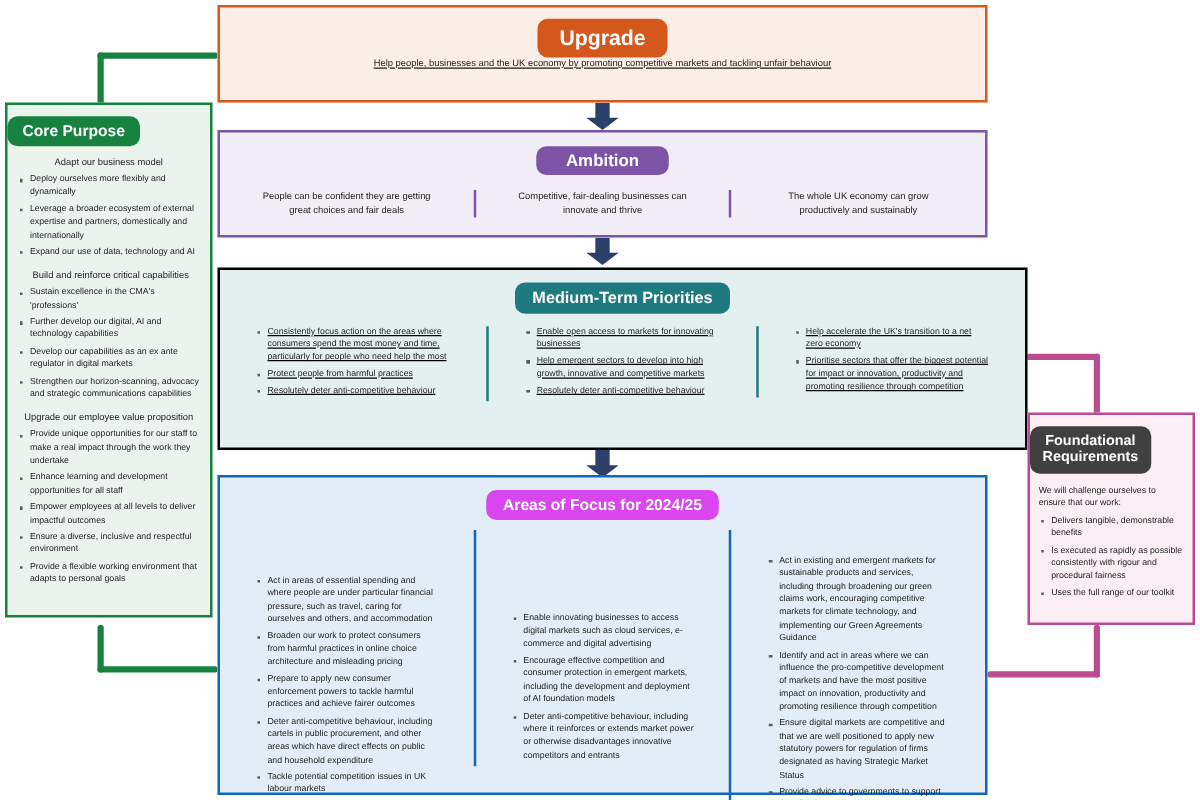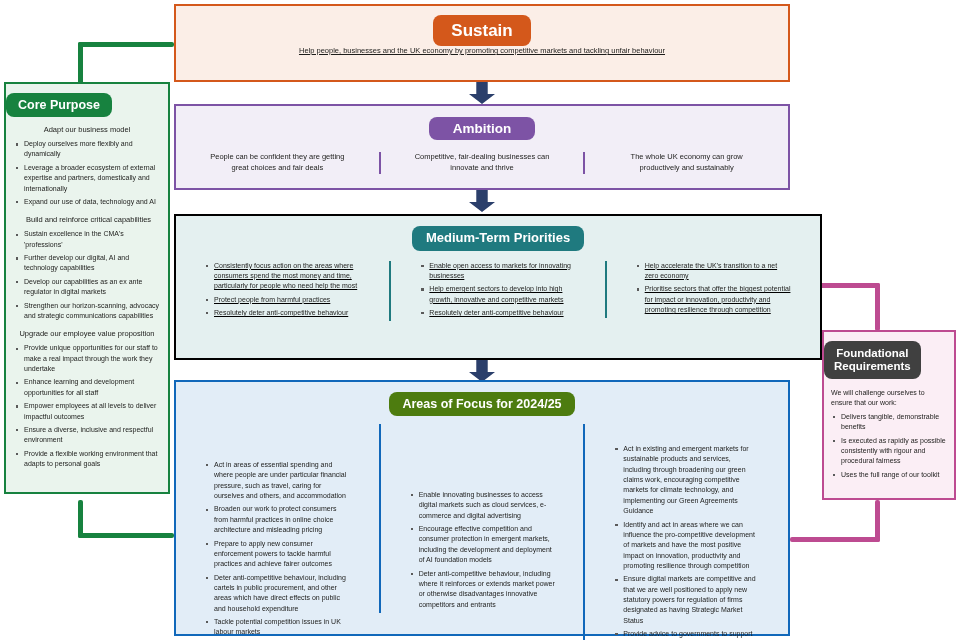--- a/index.html
+++ b/index.html
@@ -31,21 +31,21 @@
   #ambition .pill{background:#7d53a5;font-size:13.5px;padding:4px 24px;margin-top:11px;}
 
   
   #medium{left:174px;top:214px;width:648px;height:146px;
           background:#e4f0f0;border:2px solid #000000;text-decoration:underline;}
   #medium .pill{background:#1f7a7f;font-size:13px;padding:5px 14px;margin-top:10px;}
 
   
   #areas{left:174px;top:380px;width:616px;height:256px;
          background:#e2edf7;border:2px solid #1168ba;}
-  #areas .pill{background:#4d7c0f;font-size:12.5px;padding:5px 13px;margin-top:10px;}
+  #areas .pill{background:#d946ef;font-size:12.5px;padding:5px 13px;margin-top:10px;}
 
   .band .hdr{width:100%;text-align:center;}
 
   
   .cols{display:flex;width:100%;box-sizing:border-box;}
   .col{flex:1;box-sizing:border-box;padding:0 28px;}
   .col.div-amb{border-left:2px solid #7d53a5;}
   .col.div-med{border-left:2px solid #1f7a7f;}
   .col.div-area{border-left:2px solid #1168ba;}
 
@@ -120,21 +120,21 @@
     <div class="v pnk rnd" style="left:875px;top:500px;height:42px;"></div>
     <div class="h pnk rnd" style="left:790px;top:537px;width:90px;"></div>
   </div>
 
   <div class="arrow" id="arr1"></div>
   <div class="arrow" id="arr2"></div>
   <div class="arrow" id="arr3"></div>
 
   <div class="band" id="purpose">
     <div class="hdr">
-      <span class="pill">Sustain</span>
+      <span class="pill">Upgrade</span>
     </div>
     <div class="sub" style="text-align:center;">Help people, businesses and the UK economy by promoting competitive markets and tackling unfair behaviour</div>
   </div>
 
   <div class="band" id="ambition">
     <div class="hdr">
       <span class="pill">Ambition</span>
     </div>
     <div class="cols">
       <div class="col">People can be confident they are getting great choices and fair deals</div>

